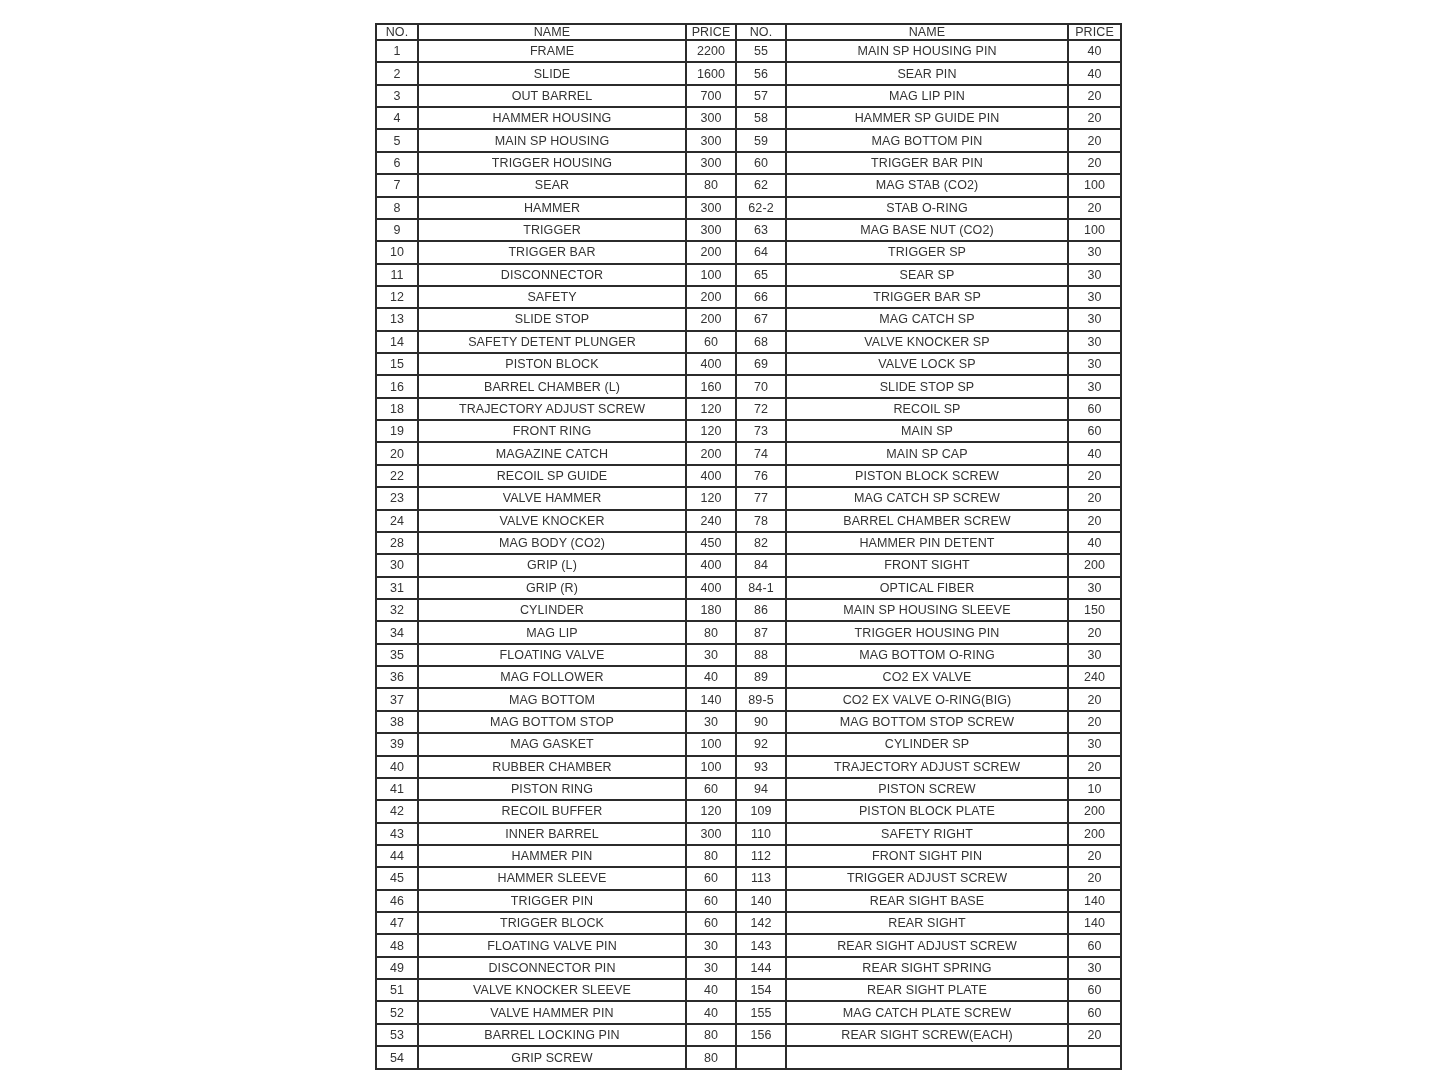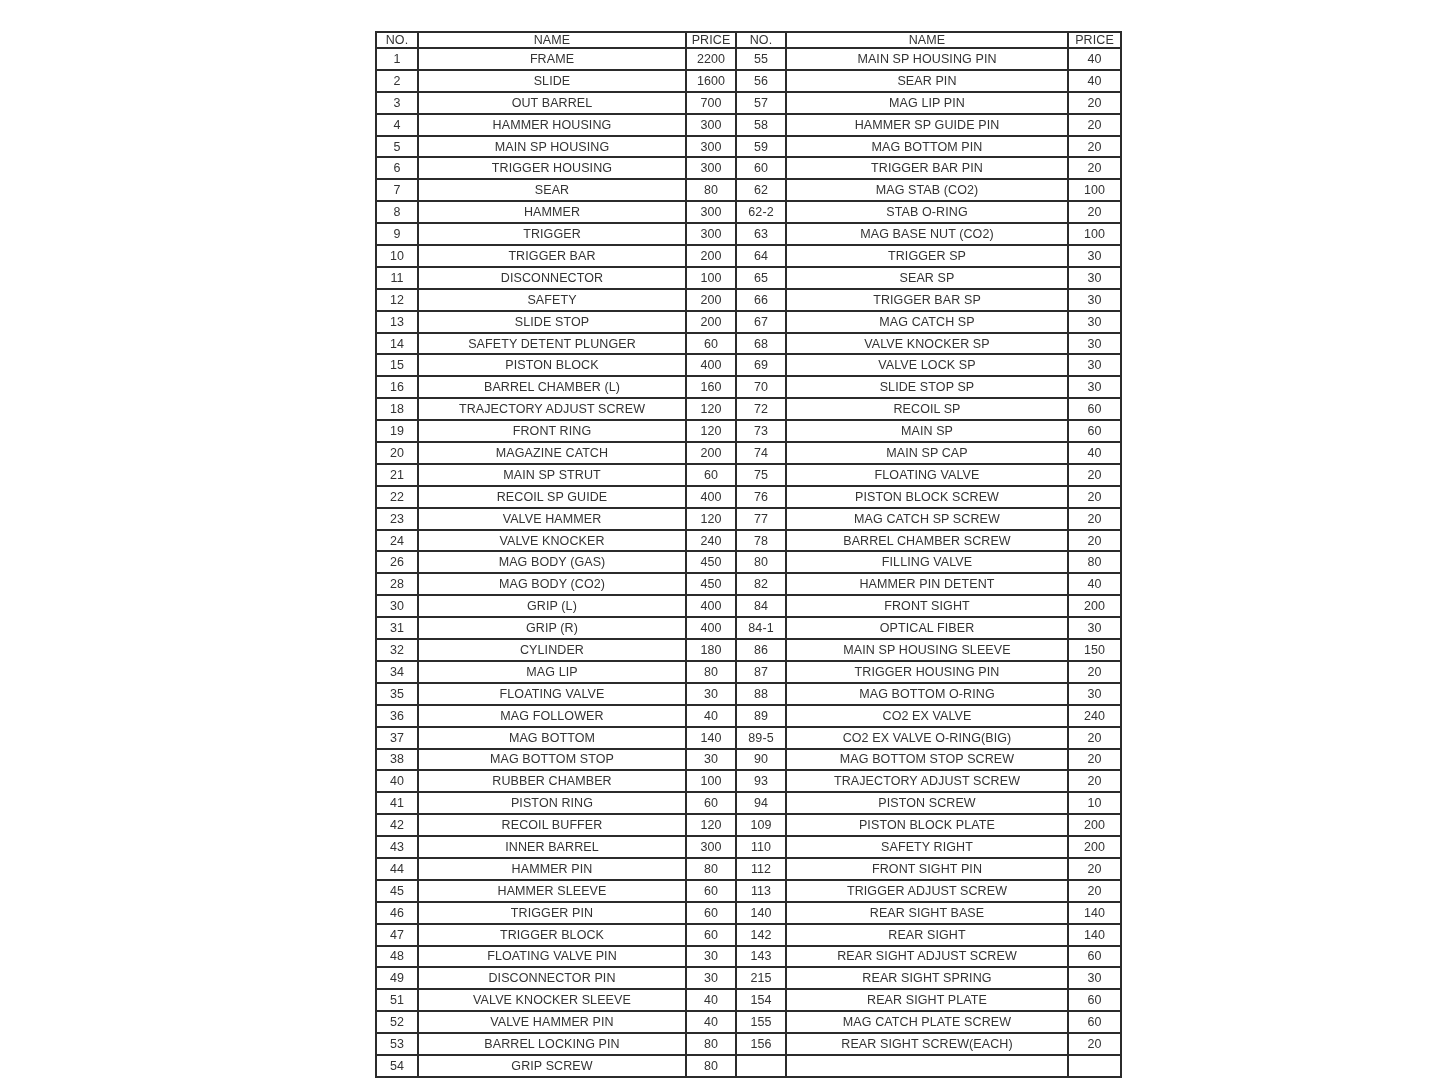--- a/index.html
+++ b/index.html
@@ -22,21 +22,20 @@
     left: 375px;
     top: 23px;
     width: 745px;
     height: 1047px;
   }
   table.parts {
     width: 100%;
     height: 100%;
     border-collapse: collapse;
     table-layout: fixed;
-    margin-top: 8px;
   }
   table.parts th,
   table.parts td {
     border: 2px solid #2b2b2b;
     text-align: center;
     vertical-align: middle;
     font-size: 12.5px;
     font-weight: normal;
     color: #333333;
     padding: 0 2px;
@@ -222,28 +221,20 @@
           </tr>
           <tr>
             <td>20</td>
             <td>MAGAZINE CATCH</td>
             <td>200</td>
             <td>74</td>
             <td>MAIN SP CAP</td>
             <td>40</td>
           </tr>
           <tr>
-            <td>21</td>
-            <td>MAIN SP STRUT</td>
-            <td>60</td>
-            <td>75</td>
-            <td>FLOATING VALVE</td>
-            <td>20</td>
-          </tr>
-          <tr>
             <td>22</td>
             <td>RECOIL SP GUIDE</td>
             <td>400</td>
             <td>76</td>
             <td>PISTON BLOCK SCREW</td>
             <td>20</td>
           </tr>
           <tr>
             <td>23</td>
             <td>VALVE HAMMER</td>
@@ -252,28 +243,20 @@
             <td>MAG CATCH SP SCREW</td>
             <td>20</td>
           </tr>
           <tr>
             <td>24</td>
             <td>VALVE KNOCKER</td>
             <td>240</td>
             <td>78</td>
             <td>BARREL CHAMBER SCREW</td>
             <td>20</td>
-          </tr>
-          <tr>
-            <td>26</td>
-            <td>MAG BODY (GAS)</td>
-            <td>450</td>
-            <td>80</td>
-            <td>FILLING VALVE</td>
-            <td>80</td>
           </tr>
           <tr>
             <td>28</td>
             <td>MAG BODY (CO2)</td>
             <td>450</td>
             <td>82</td>
             <td>HAMMER PIN DETENT</td>
             <td>40</td>
           </tr>
           <tr>
@@ -334,20 +317,28 @@
           </tr>
           <tr>
             <td>38</td>
             <td>MAG BOTTOM STOP</td>
             <td>30</td>
             <td>90</td>
             <td>MAG BOTTOM STOP SCREW</td>
             <td>20</td>
           </tr>
           <tr>
+            <td>39</td>
+            <td>MAG GASKET</td>
+            <td>100</td>
+            <td>92</td>
+            <td>CYLINDER SP</td>
+            <td>30</td>
+          </tr>
+          <tr>
             <td>40</td>
             <td>RUBBER CHAMBER</td>
             <td>100</td>
             <td>93</td>
             <td>TRAJECTORY ADJUST SCREW</td>
             <td>20</td>
           </tr>
           <tr>
             <td>41</td>
             <td>PISTON RING</td>
@@ -409,21 +400,21 @@
             <td>FLOATING VALVE PIN</td>
             <td>30</td>
             <td>143</td>
             <td>REAR SIGHT ADJUST SCREW</td>
             <td>60</td>
           </tr>
           <tr>
             <td>49</td>
             <td>DISCONNECTOR PIN</td>
             <td>30</td>
-            <td>215</td>
+            <td>144</td>
             <td>REAR SIGHT SPRING</td>
             <td>30</td>
           </tr>
           <tr>
             <td>51</td>
             <td>VALVE KNOCKER SLEEVE</td>
             <td>40</td>
             <td>154</td>
             <td>REAR SIGHT PLATE</td>
             <td>60</td>

